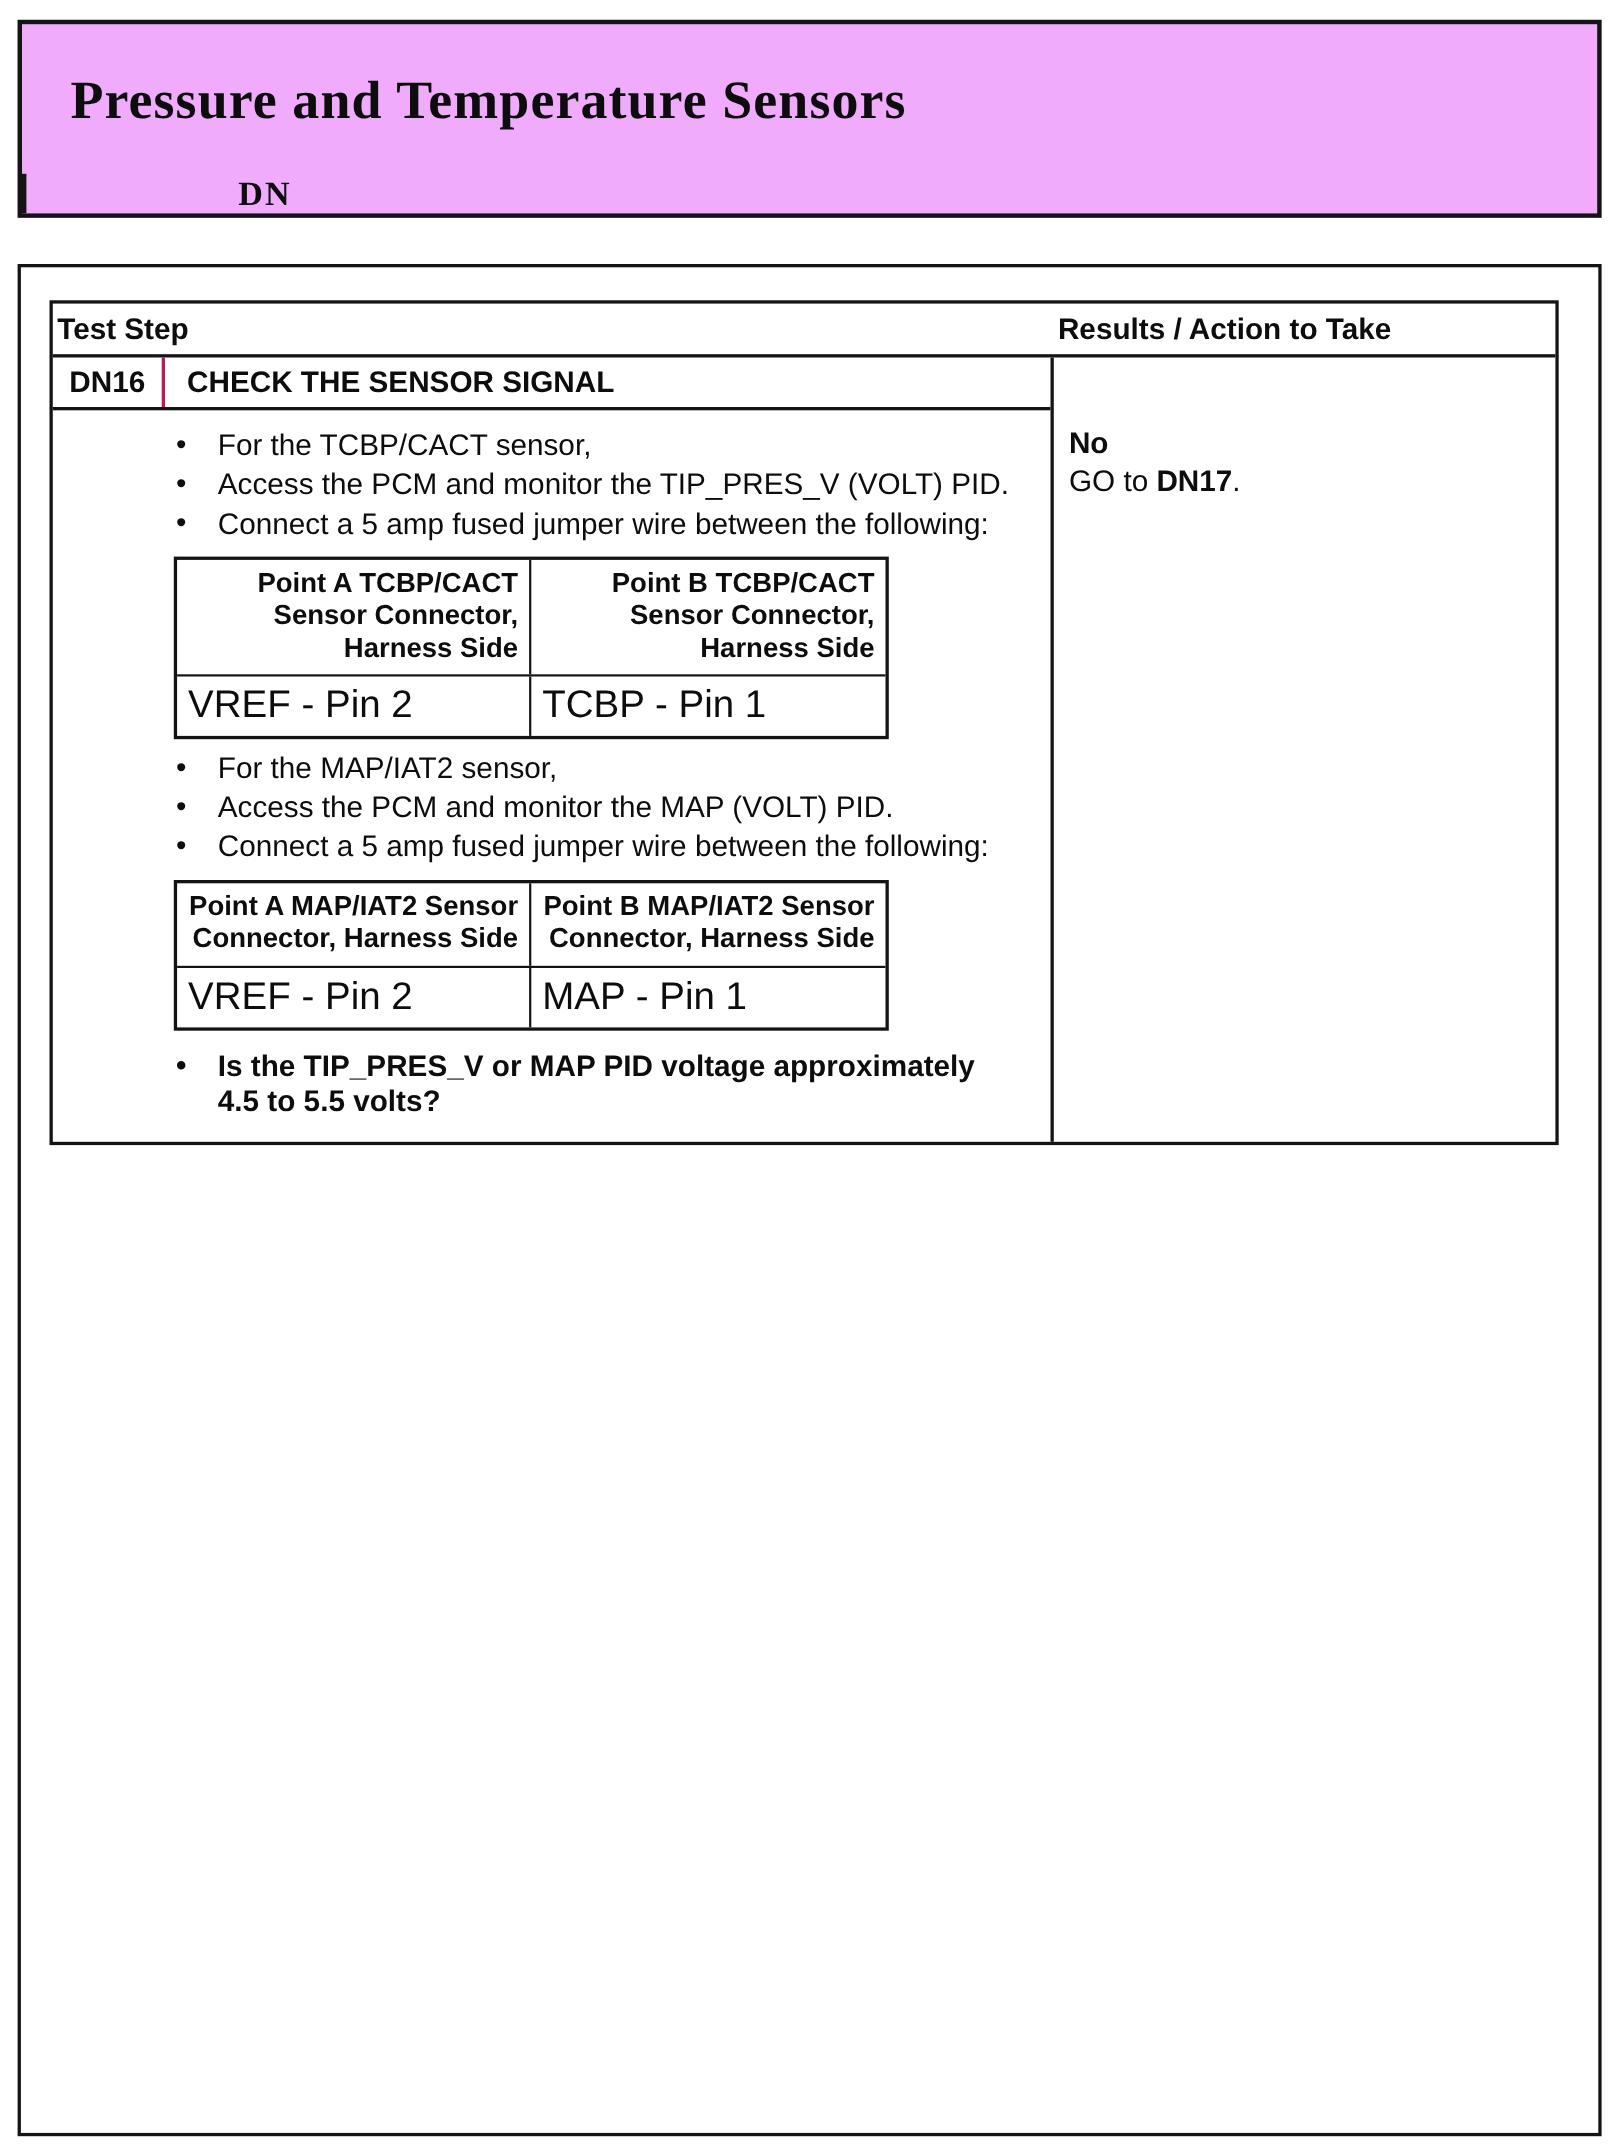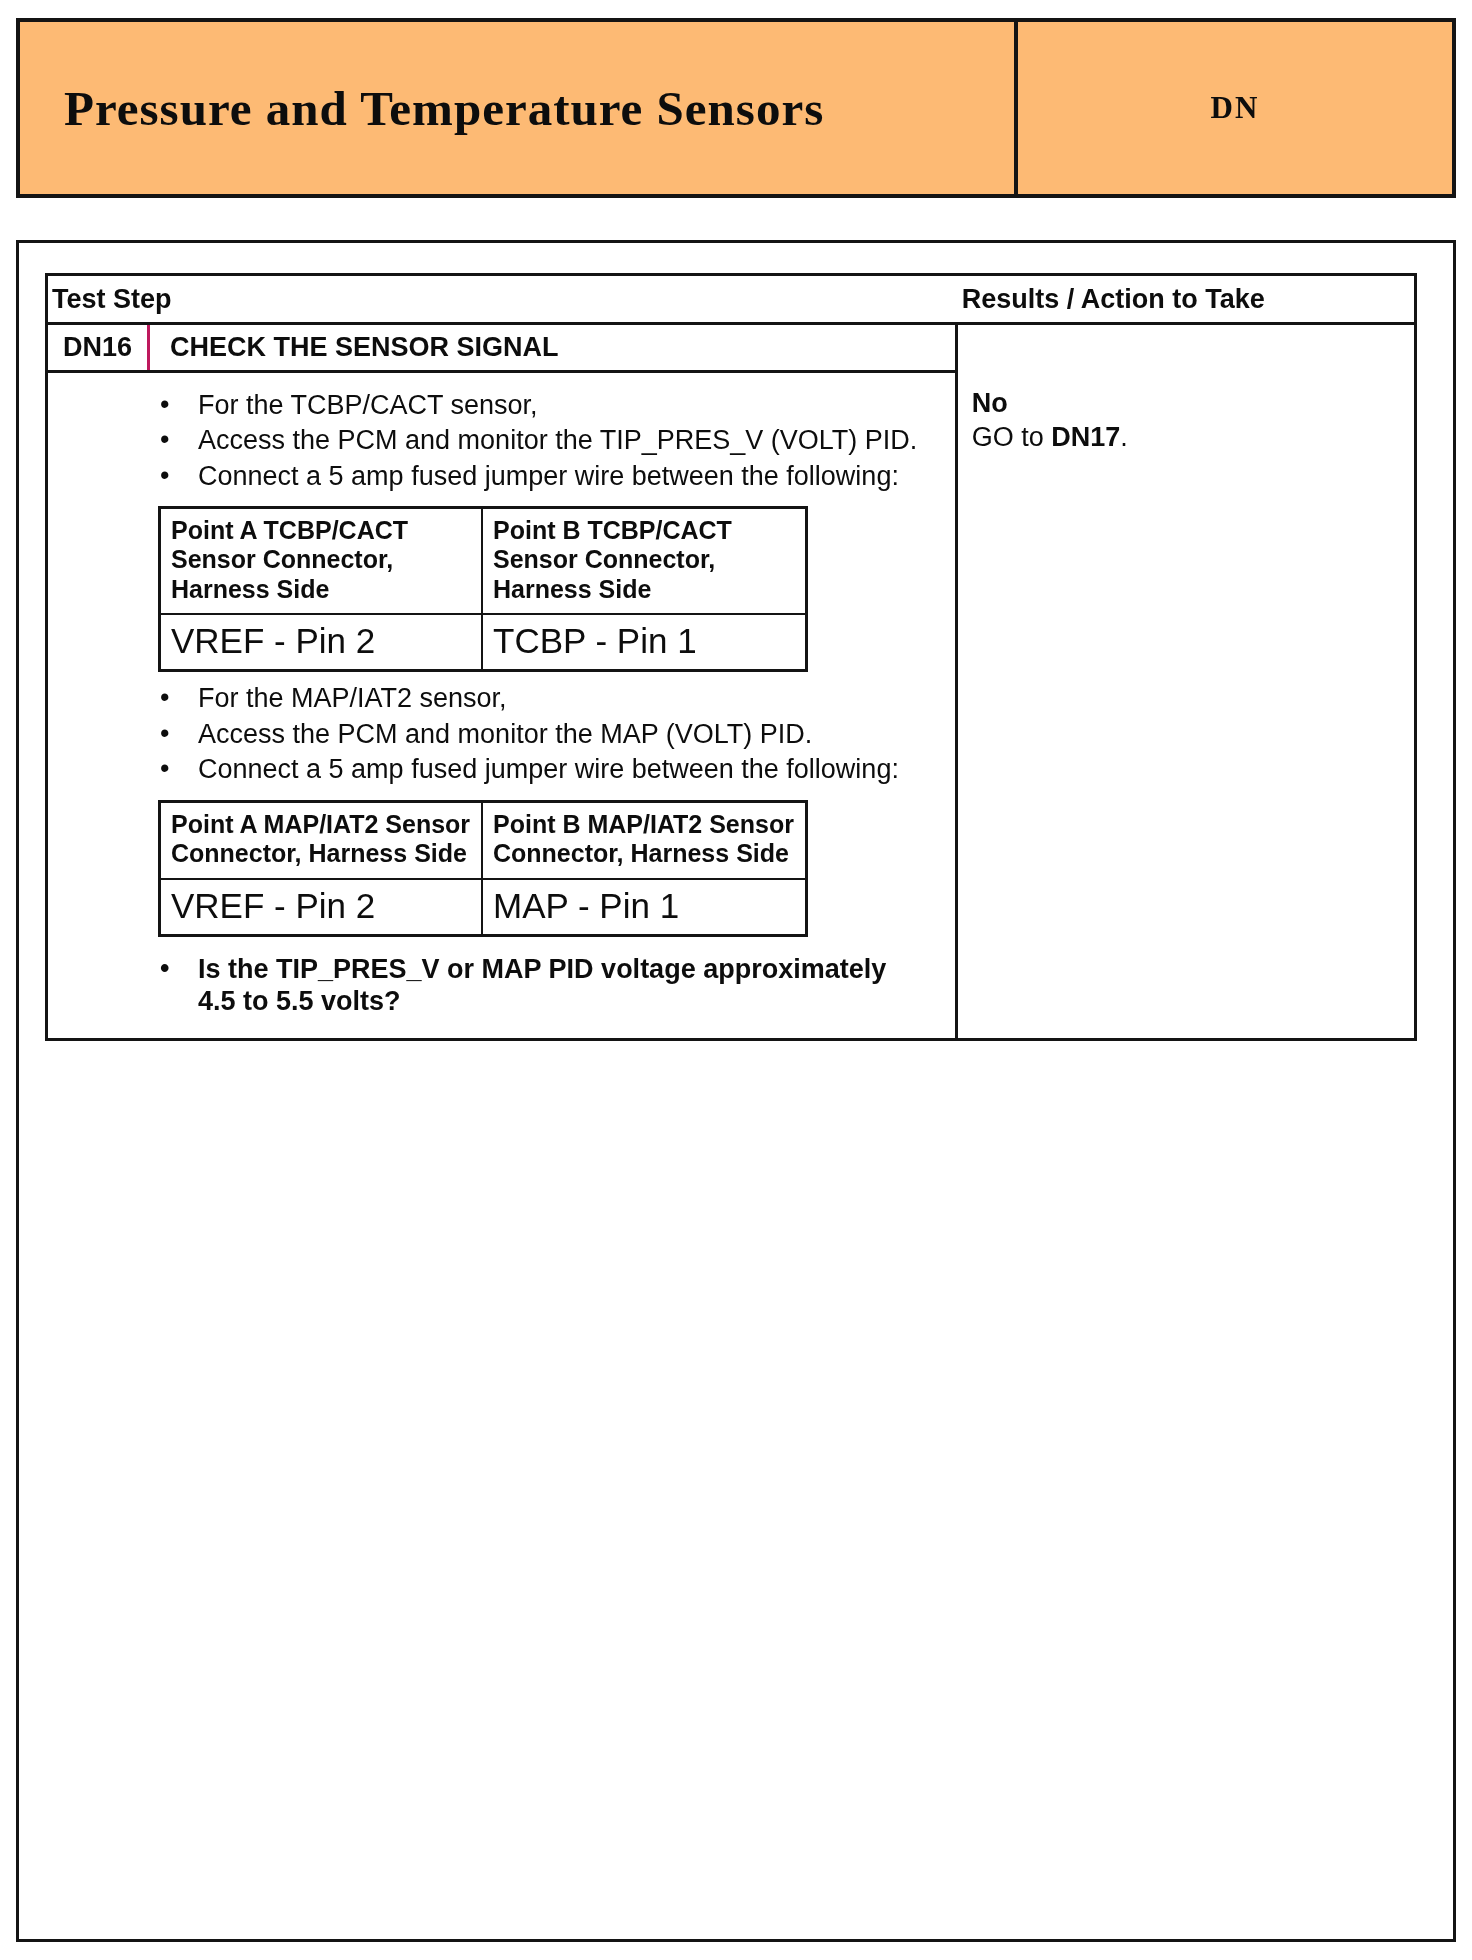--- a/index.html
+++ b/index.html
@@ -10,21 +10,22 @@
     color:#0d0d0d;
     -webkit-font-smoothing:antialiased;
   }
 
   
   .title-box {
     position:absolute; left:16px; top:18px;
     width:1440px; height:180px;
     border:4px solid #141414;
     display:flex;
-    background:#fdba74;
+    background:#f0abfc;
+    flex-direction:column;
   }
   .title-left { flex:1; display:flex; align-items:center; padding-left:44px; }
   .title-left h1 {
     font-family:"Liberation Serif", serif;
     font-size:49px; font-weight:bold; letter-spacing:1px;
   }
   .title-right {
     width:438px; border-left:4px solid #141414;
     display:flex; align-items:center; justify-content:center;
   }
@@ -85,21 +86,21 @@
   .pin-table {
     margin:14px 0 10px 110px;
     width:650px;
     border:3px solid #141414;
   }
   .pin-head {
     display:grid; grid-template-columns:50% 50%;
     border-bottom:2px solid #141414;
   }
   .pin-head .pcell {
-    font-weight:bold; text-align:left;
+    font-weight:bold; text-align:right;
     font-size:25px; line-height:1.18;
     padding:7px 10px 9px;
   }
   .pin-row { display:grid; grid-template-columns:50% 50%; }
   .pin-row .pcell { padding:5px 10px 7px; font-size:35px; }
   .pcell.a { border-right:2px solid #141414; }
 
   
   .col-right { padding:0 10px 0 14px; }
   .yes-block { margin-top:404px; line-height:1.25; }

